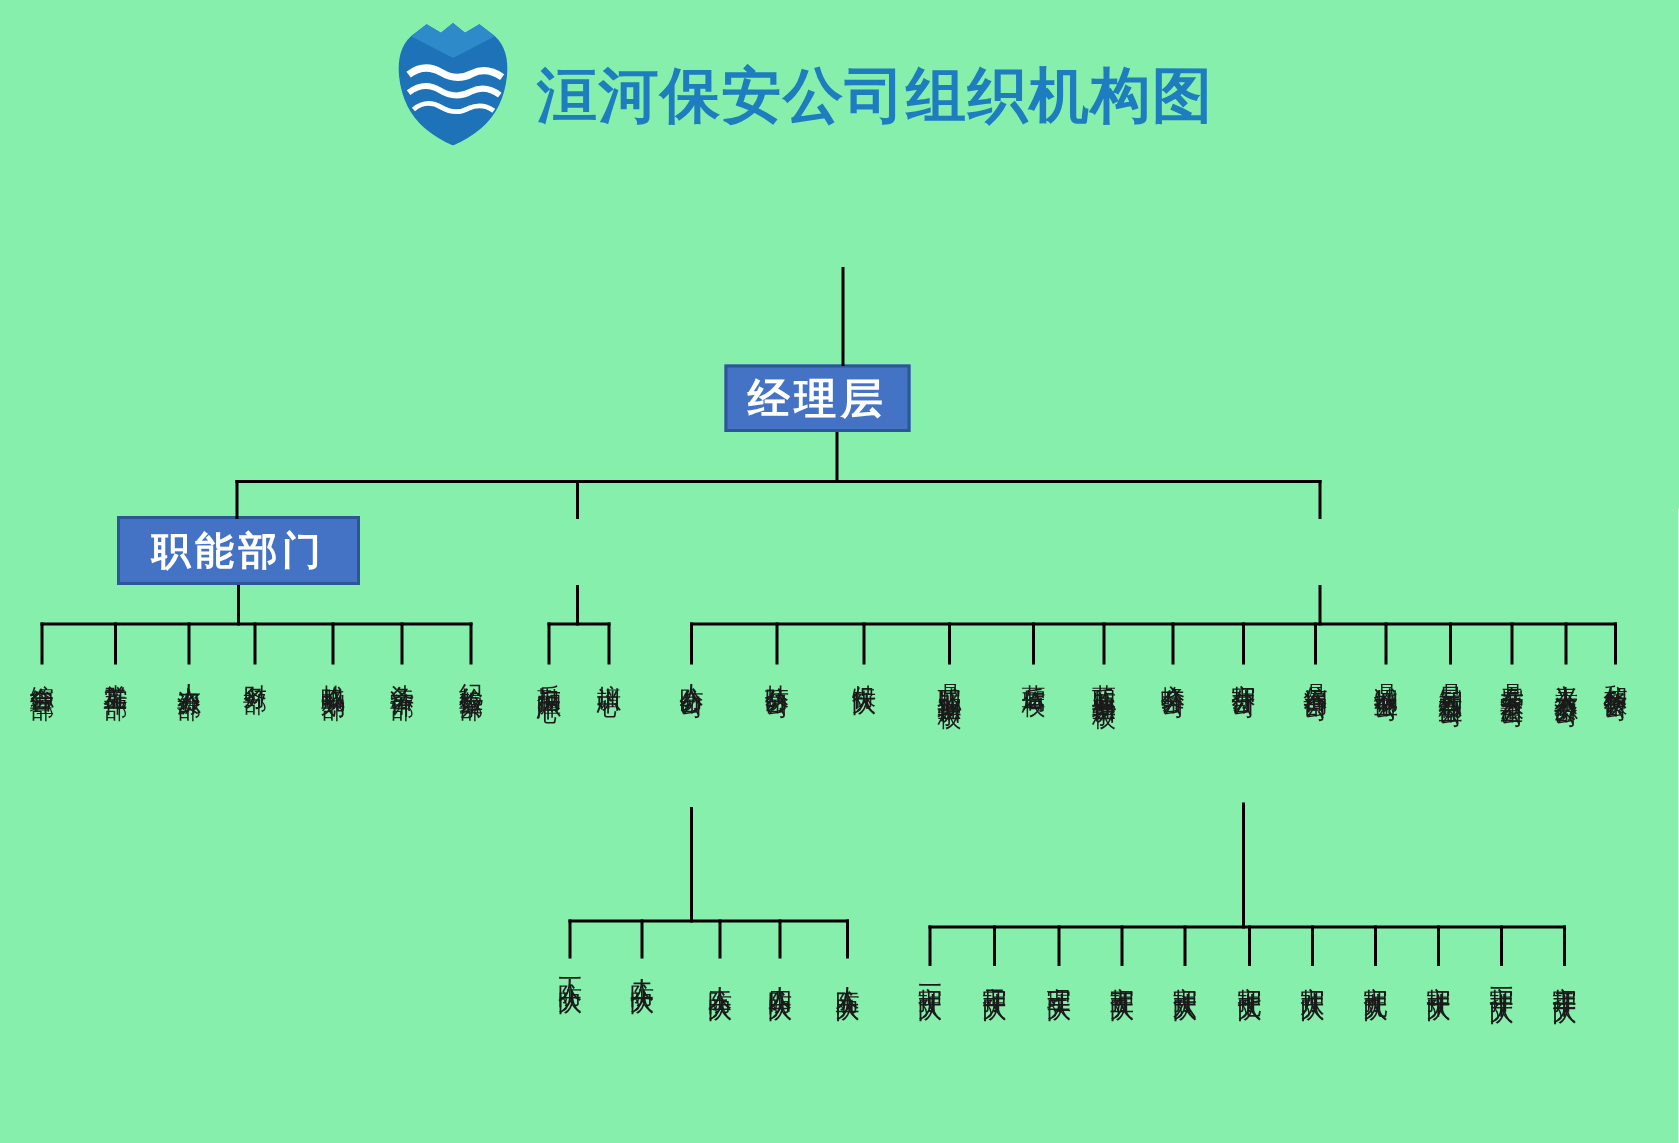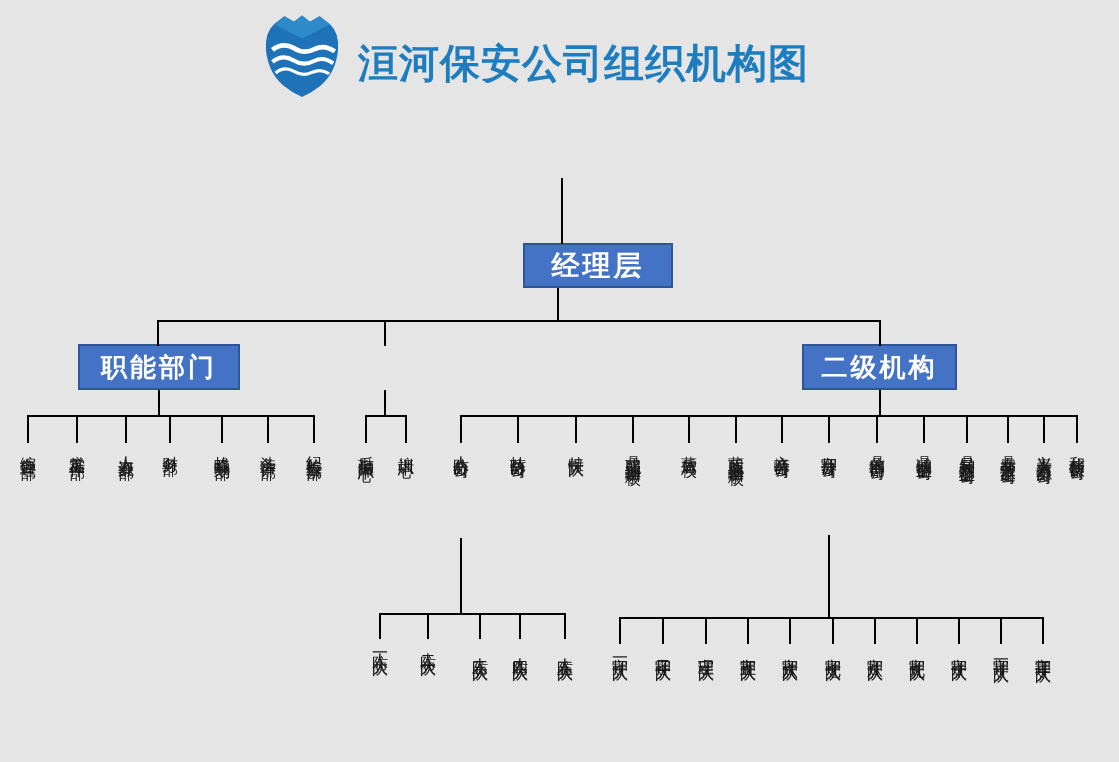--- a/index.html
+++ b/index.html
@@ -5,21 +5,21 @@
   :root{
     --title-text:#1E7DBE;
     --node-fill:#4472C4;
     --node-border:#2E5697;
     --node-text:#FFFFFF;
     --connector:#000000;
     --leaf-text:#1A1A1A;
   }
   html,body{margin:0;padding:0;background:#fff;}
   .canvas{
-    position:relative;width:1119px;height:762px;background:#e5e5e5;
+    position:relative;width:1119px;height:762px;background:#86efac;
     font-family:"Liberation Sans","DejaVu Sans",sans-serif;overflow:hidden;
   }
   .page-title{
     position:absolute;left:358px;top:36px;
     font-size:40px;font-weight:bold;color:var(--title-text);
     letter-spacing:1px;white-space:nowrap;
   }
   .logo{position:absolute;left:262px;top:13px;}
   .node{
     position:absolute;display:flex;align-items:center;justify-content:center;
@@ -44,23 +44,22 @@
 
   <svg class="logo" width="80" height="84" viewBox="0 0 100 105">
     <path d="M50 3 L60 11 L72 4 L85 14 Q97 25 95 47 Q92 75 73 91 Q62 100 50 105 Q38 100 27 91 Q8 75 5 47 Q3 25 15 14 L28 4 L40 11 Z" fill="#1D72B8"></path>
     <path d="M50 3 L60 11 L72 4 L85 14 L50 32 L15 14 L28 4 L40 11 Z" fill="#2F8AC9"></path>
     <path d="M13 46 Q26 36 40 44 Q53 52 66 45 Q78 39 91 48" stroke="#FFFFFF" stroke-width="6" fill="none"></path>
     <path d="M13 61 Q26 51 39 59 Q52 67 65 60 Q77 54 89 63" stroke="#FFFFFF" stroke-width="5" fill="none"></path>
     <path d="M17 75 Q28 66 40 73 Q52 80 63 74 Q74 69 84 76" stroke="#FFFFFF" stroke-width="4" fill="none"></path>
   </svg>
   <div class="page-title">洹河保安公司组织机构图</div>
 
-  <div class="node" style="left:483px;top:243px;width:150px;height:45px;font-size:28px;margin-left:40px;">经理层</div>
+  <div class="node" style="left:483px;top:243px;width:124px;height:45px;font-size:28px;">经理层</div>
   <div class="node" style="left:78px;top:344px;width:162px;height:46px;font-size:26px;">职能部门</div>
-  <div class="node" style="left:802px;top:344px;width:155px;height:46px;font-size:26px;">二级机构</div>
 
   <div class="vl" style="left:561px;top:178px;height:66px;"></div>
   <div class="vl" style="left:557px;top:288px;height:34px;"></div>
   <div class="hl" style="left:157px;top:320px;width:724px;"></div>
   <div class="vl" style="left:157px;top:320px;height:26px;"></div>
   <div class="vl" style="left:384px;top:320px;height:26px;"></div>
   <div class="vl" style="left:879px;top:320px;height:26px;"></div>
 
   <div class="vl" style="left:158px;top:390px;height:27px;"></div>
   <div class="hl" style="left:27px;top:415px;width:288px;"></div>

